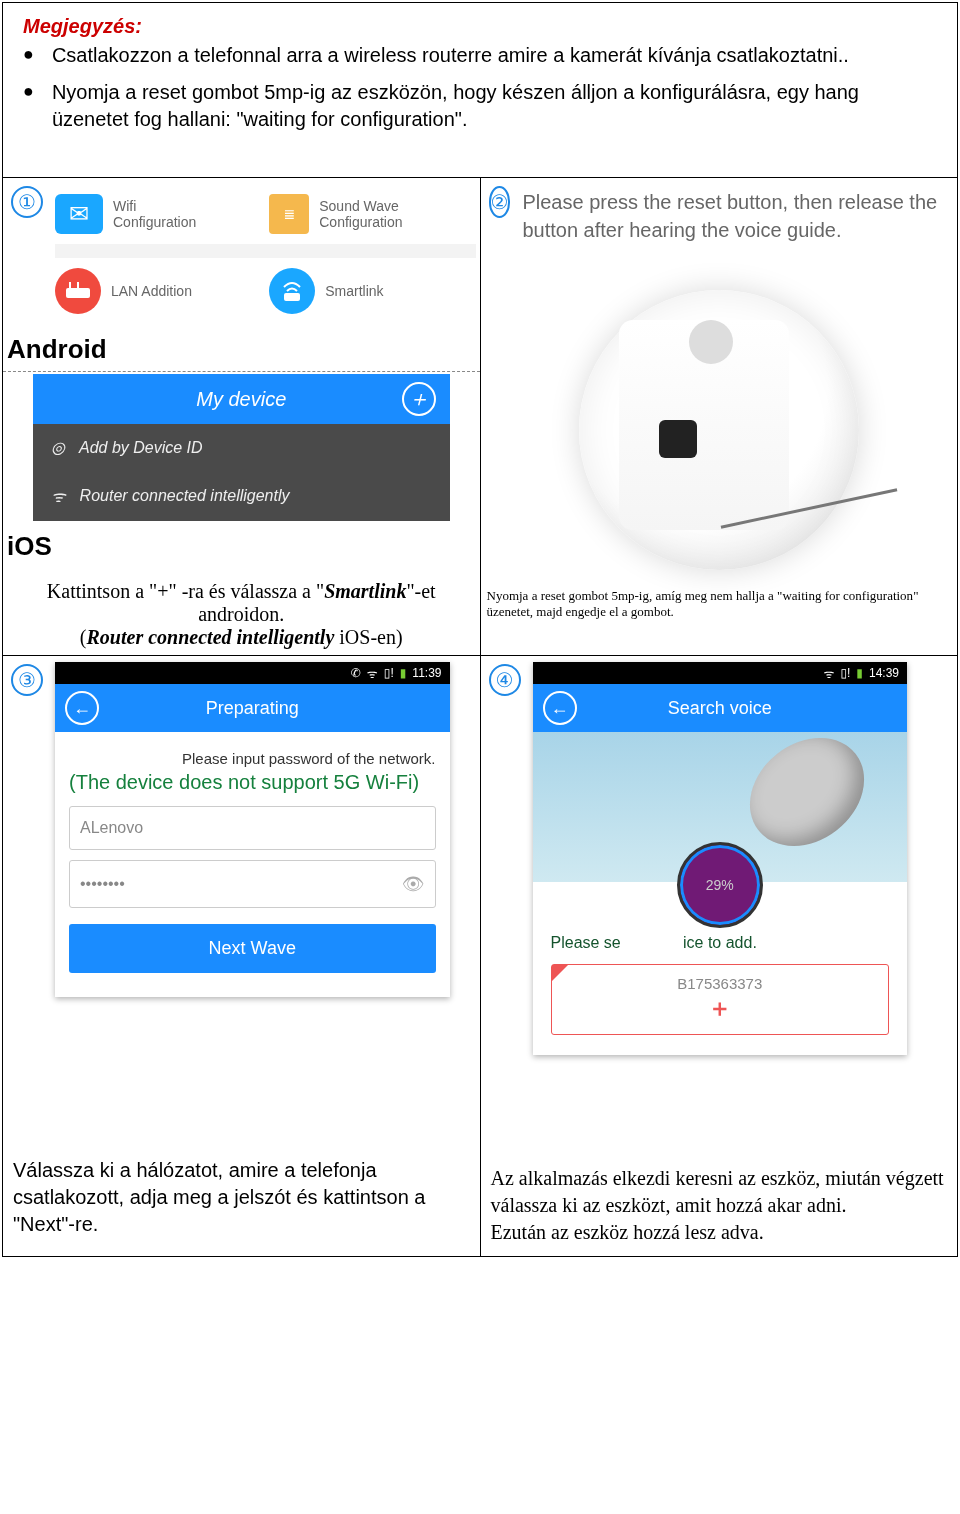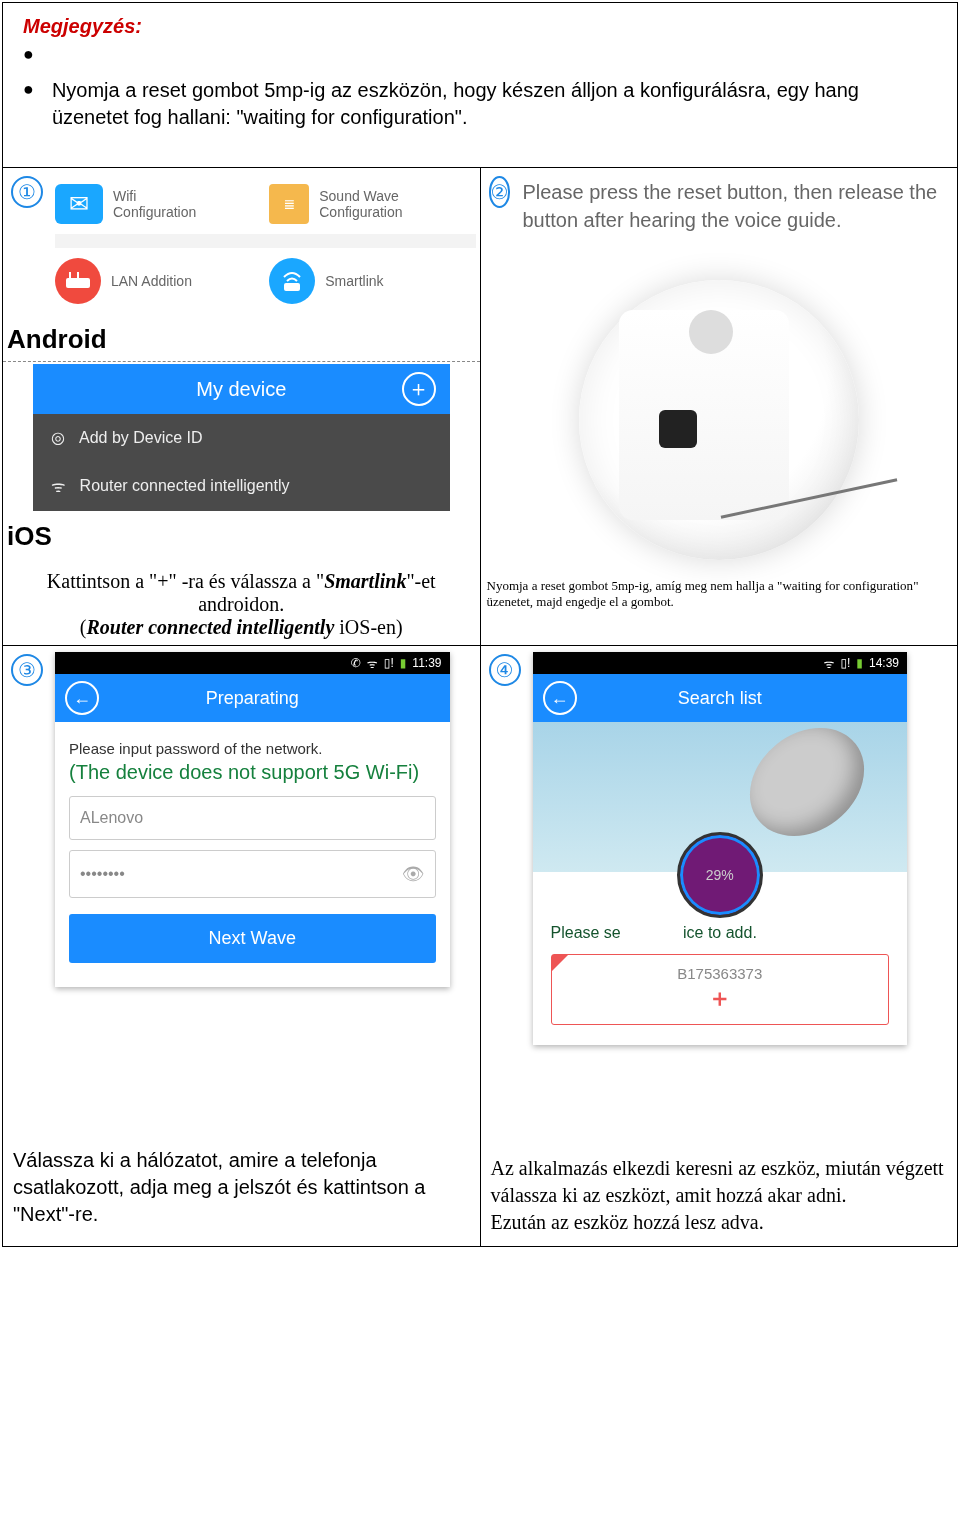--- a/index.html
+++ b/index.html
@@ -14,21 +14,21 @@
     margin: 2px;
   }
   .header-bar {
     background: #6ba3d8;
     padding: 10px 16px;
     font-size: 22px;
     font-weight: bold;
     border-bottom: 1px solid #000;
   }
   .notes {
-    padding: 12px 20px 26px 20px;
+    padding: 12px 20px 34px 20px;
     border-bottom: 1px solid #000;
     font-size: 20px;
   }
   .notes-title {
     color: #c00;
     font-style: italic;
     font-weight: bold;
     margin-bottom: 4px;
   }
   .bullet-line {
@@ -127,20 +127,21 @@
     font-weight: bold;
     margin: 10px 4px 6px 4px;
   }
   .dashed-line {
     border-top: 1px dashed #888;
     margin: 2px 0;
   }
   
   .mydevice-block {
     margin: 0 30px 10px 30px;
+    font-style: italic;
   }
   .mydevice-bar {
     background: #1a8cff;
     color: #fff;
     display: flex;
     align-items: center;
     justify-content: center;
     height: 50px;
     position: relative;
     font-size: 20px;
@@ -265,20 +266,21 @@
     justify-content: center;
   }
   .phone-body {
     background: #fff;
     padding: 18px 14px 24px 14px;
   }
   .instr {
     font-size: 15px;
     color: #333;
     margin-bottom: 4px;
+    text-align: right;
   }
   .warn {
     font-size: 20px;
     color: #15803d;
     margin-bottom: 12px;
   }
   .input-box {
     border: 1px solid #ccc;
     border-radius: 3px;
     padding: 12px 10px;
@@ -377,20 +379,21 @@
 </head>
 <body>
 
 <div class="page">
 
 
   <div class="notes">
     <div class="notes-title">Megjegyzés:</div>
     <div class="bullet-line">
       <span class="bullet-dot">●</span>
+      <span>Csatlakozzon a telefonnal arra a wireless routerre amire a kamerát kívánja csatlakoztatni..</span>
     </div>
     <div class="bullet-line">
       <span class="bullet-dot">●</span>
       <span>Nyomja a reset gombot 5mp-ig az eszközön, hogy készen álljon a konfigurálásra, egy hang üzenetet fog hallani: "waiting for configuration".</span>
     </div>
   </div>
 
   <table class="grid">
 
     <tbody>
@@ -526,21 +529,21 @@
           <span class="step-num">④</span>
           <div class="phone-shot" style="flex:1;margin:6px 50px 0 4px;">
             <div class="statusbar">
               <span>ᯤ</span>
               <span>▯!</span>
               <span style="color:#7c3;">▮</span>
               <span>14:39</span>
             </div>
             <div class="topbar">
               <span class="back-circ">←</span>
-              <span>Search list</span>
+              <span>Search voice</span>
             </div>
             <div class="dish-area">
               <div class="dish">
                     <div class="dish-ellipse"></div>
                   </div>
             </div>
             <div class="prog-wrap">
               <div class="prog-circ">
                 <span>29%</span>
               </div>

